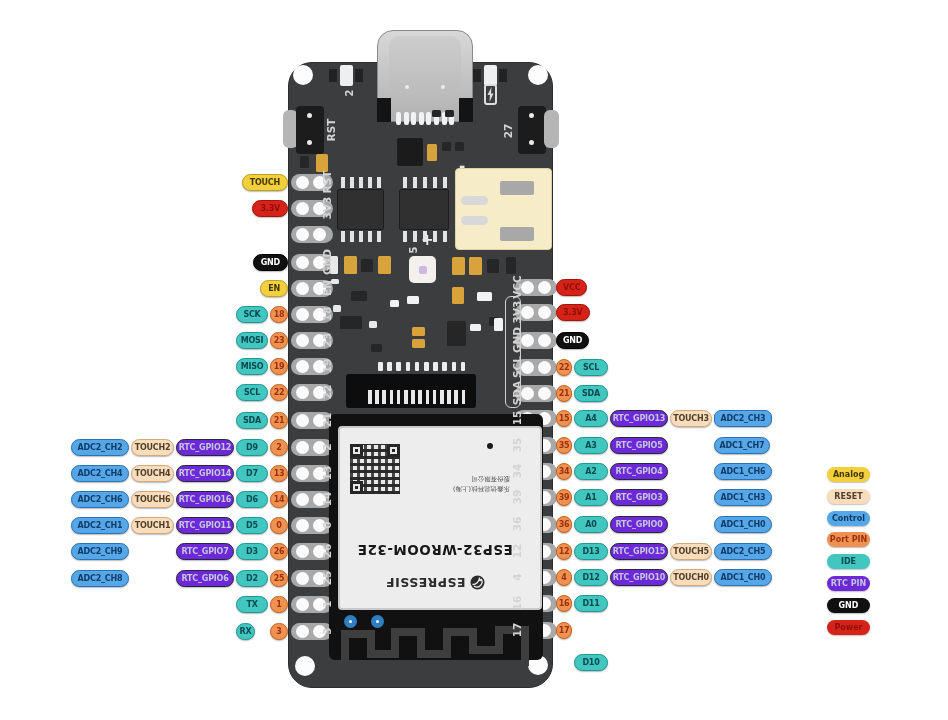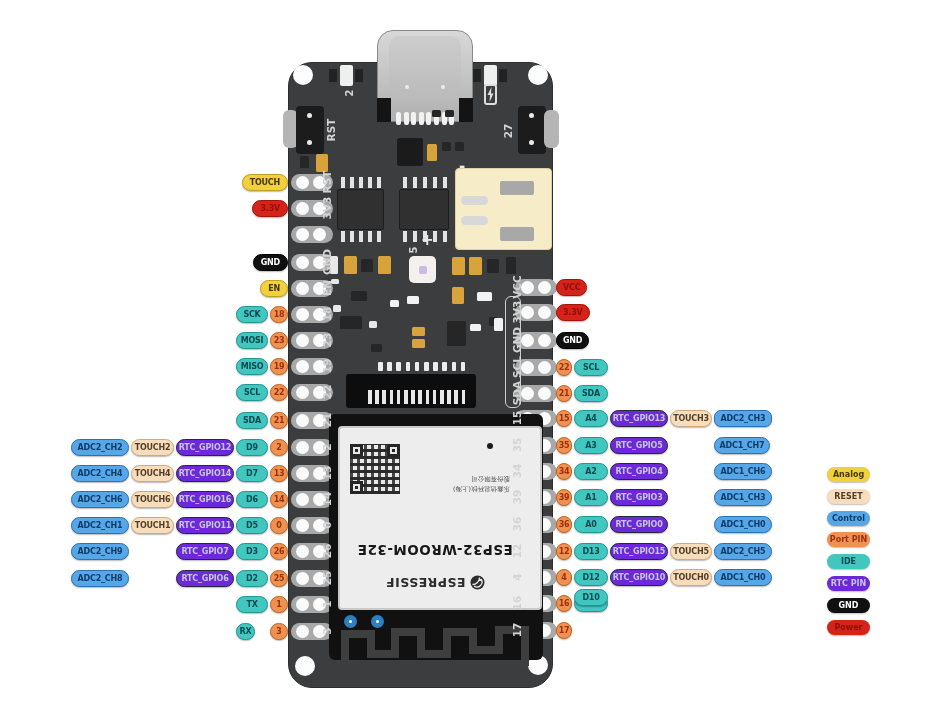--- a/index.html
+++ b/index.html
@@ -499,21 +499,21 @@
       <div class="pill p-touch" style="left: 670px; top: 542.5px; width: 42px;">TOUCH5</div>
       <div class="pill p-analog" style="left: 714px; top: 542.5px; width: 58px;">ADC2_CH5</div>
       <div class="pill p-port" style="left: 556px; top: 568.5px; width: 16px;">4</div>
       <div class="pill p-ide" style="left: 574px; top: 568.5px; width: 34px;">D12</div>
       <div class="pill p-rtc" style="left: 610px; top: 568.5px; width: 58px;">RTC_GPIO10</div>
       <div class="pill p-touch" style="left: 670px; top: 568.5px; width: 42px;">TOUCH0</div>
       <div class="pill p-analog" style="left: 714px; top: 568.5px; width: 58px;">ADC1_CH0</div>
       <div class="pill p-port" style="left: 556px; top: 594.5px; width: 16px;">16</div>
       <div class="pill p-ide" style="left: 574px; top: 594.5px; width: 34px;">D11</div>
       <div class="pill p-port" style="left: 556px; top: 621.5px; width: 16px;">17</div>
-      <div class="pill p-ide" style="left: 574px; top: 589px; width: 34px;">D10</div>
+      <div class="pill p-ide" style="left: 574px; top: 654px; width: 34px;">D10</div>
     </div>
   <div id="layer-legend">
       <div class="lg p-control" style="left: 827px; top: 467px;">Analog</div>
       <div class="lg p-touch" style="left: 827px; top: 488.8px;">RESET</div>
       <div class="lg p-analog" style="left: 827px; top: 510.6px;">Control</div>
       <div class="lg p-port" style="left: 827px; top: 532.4px;">Port PIN</div>
       <div class="lg p-ide" style="left: 827px; top: 554.2px;">IDE</div>
       <div class="lg p-rtc" style="left: 827px; top: 576px;">RTC PIN</div>
       <div class="lg p-gnd" style="left: 827px; top: 597.8px;">GND</div>
       <div class="lg p-power" style="left: 827px; top: 619.6px;">Power</div>

